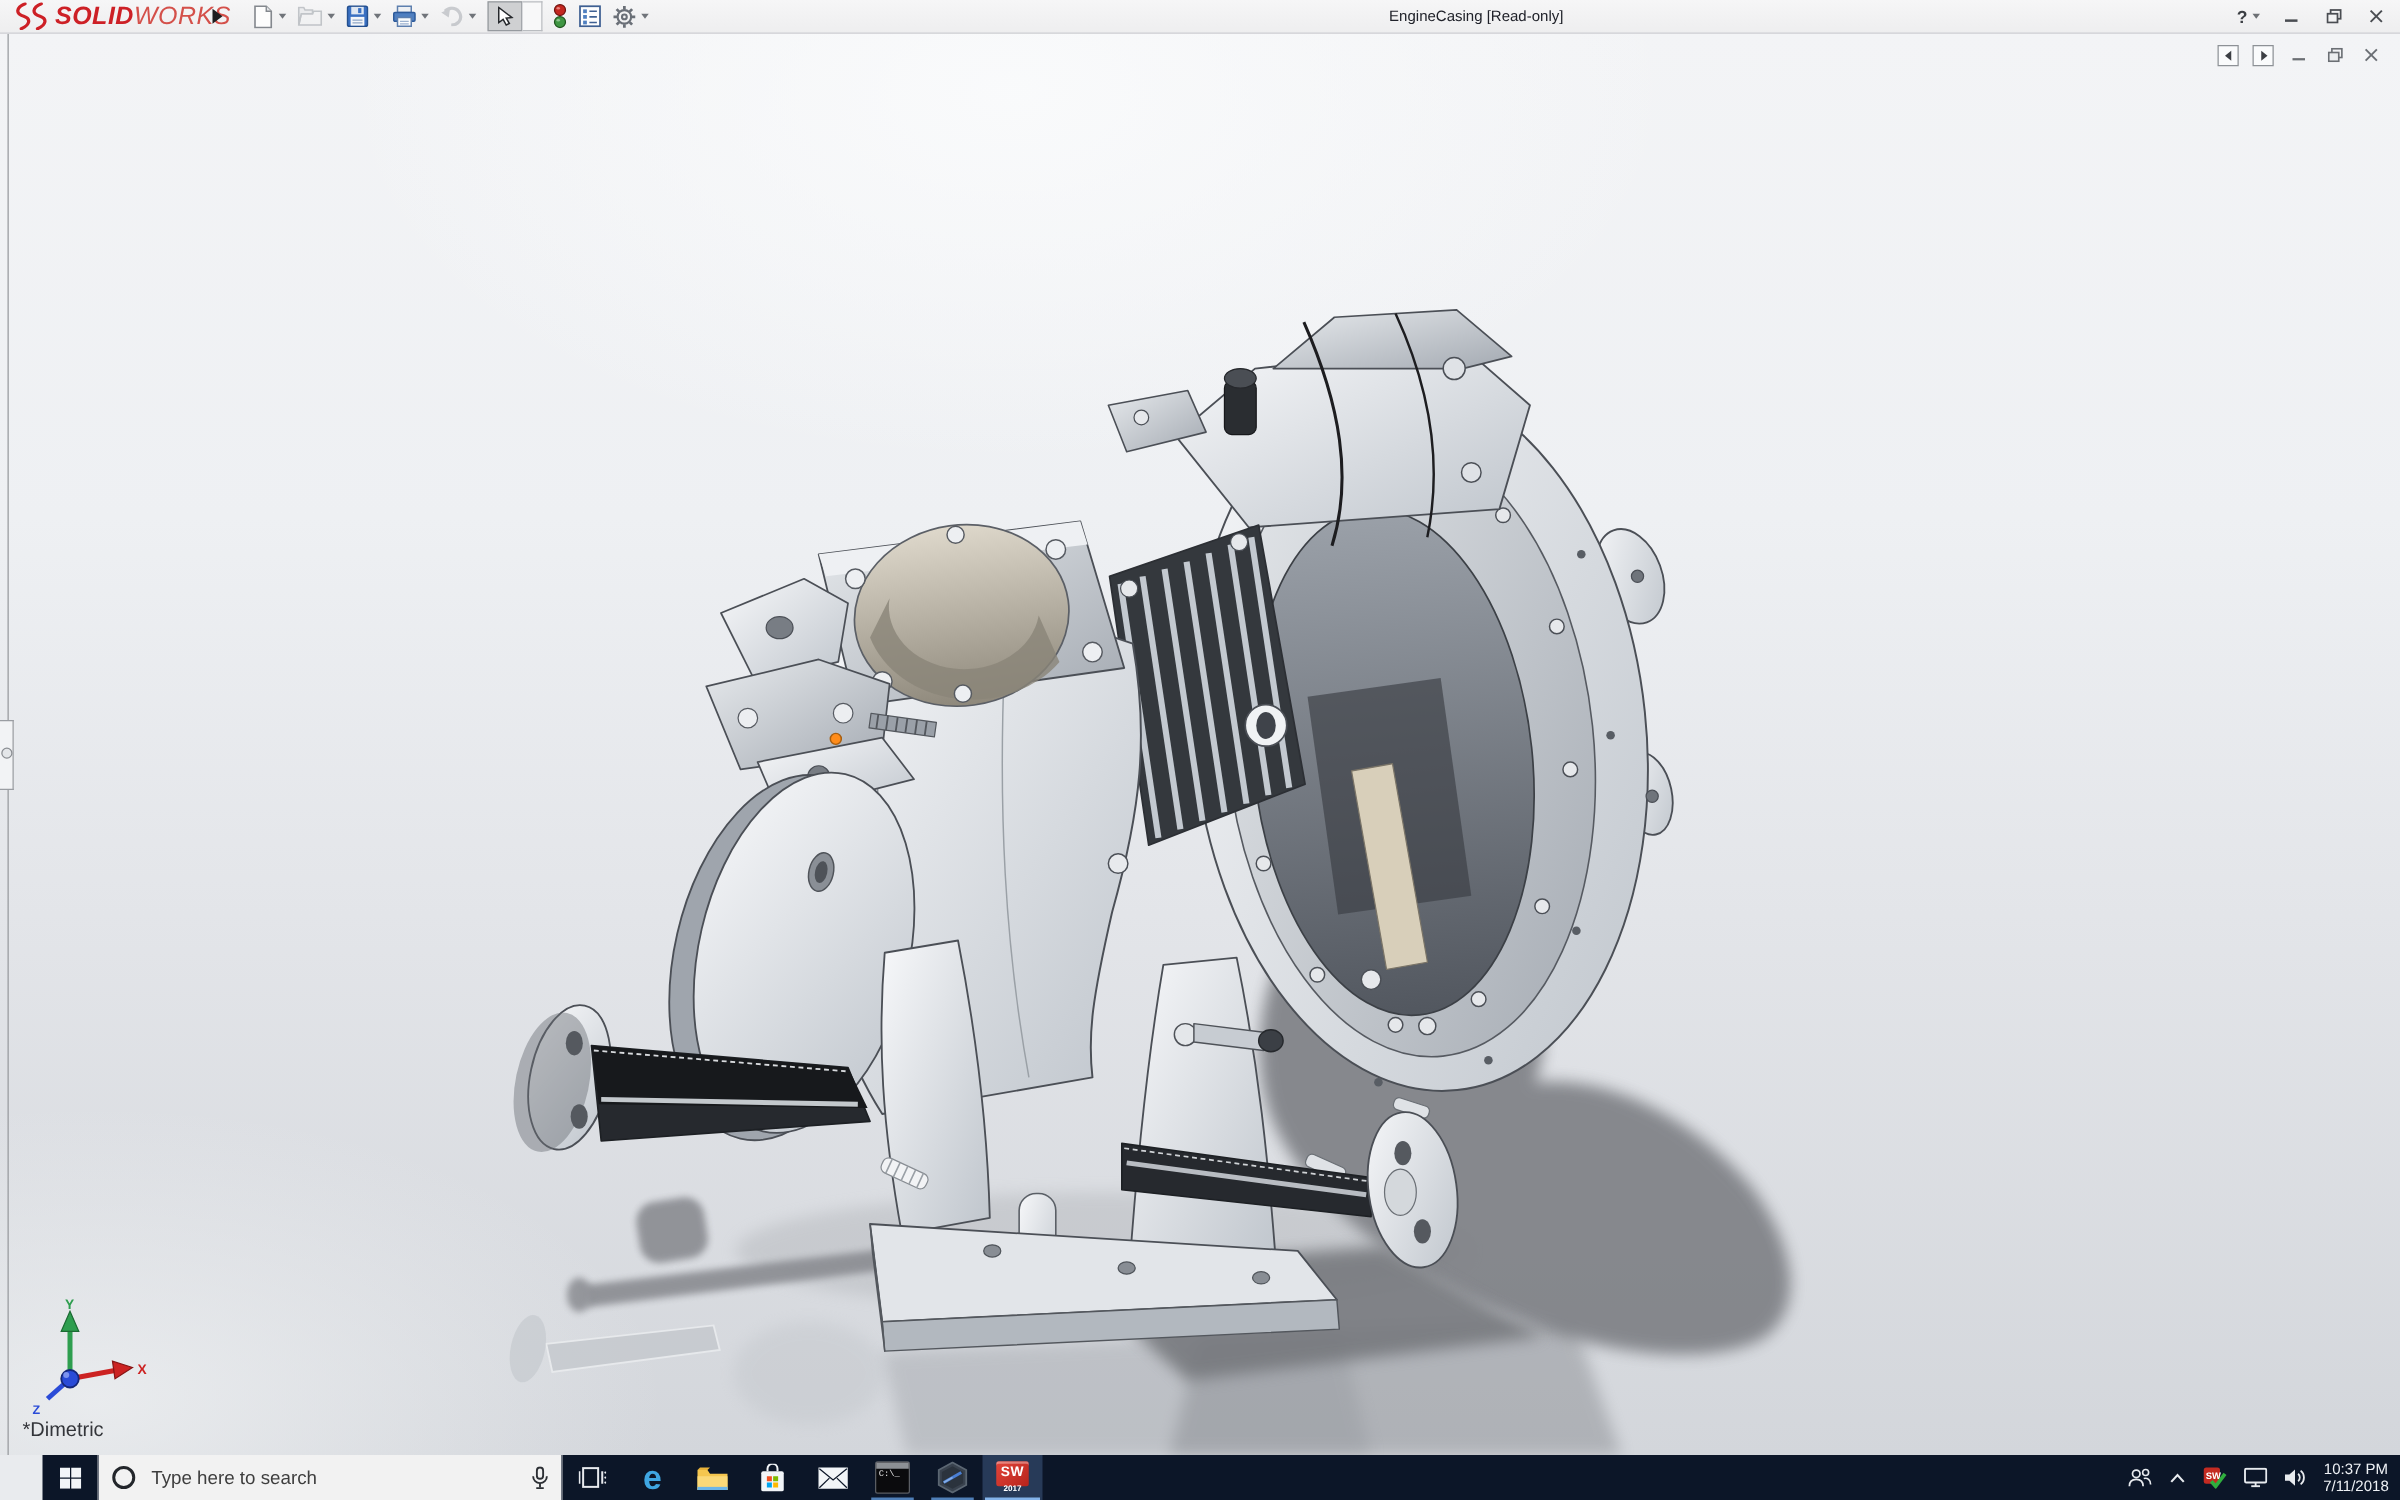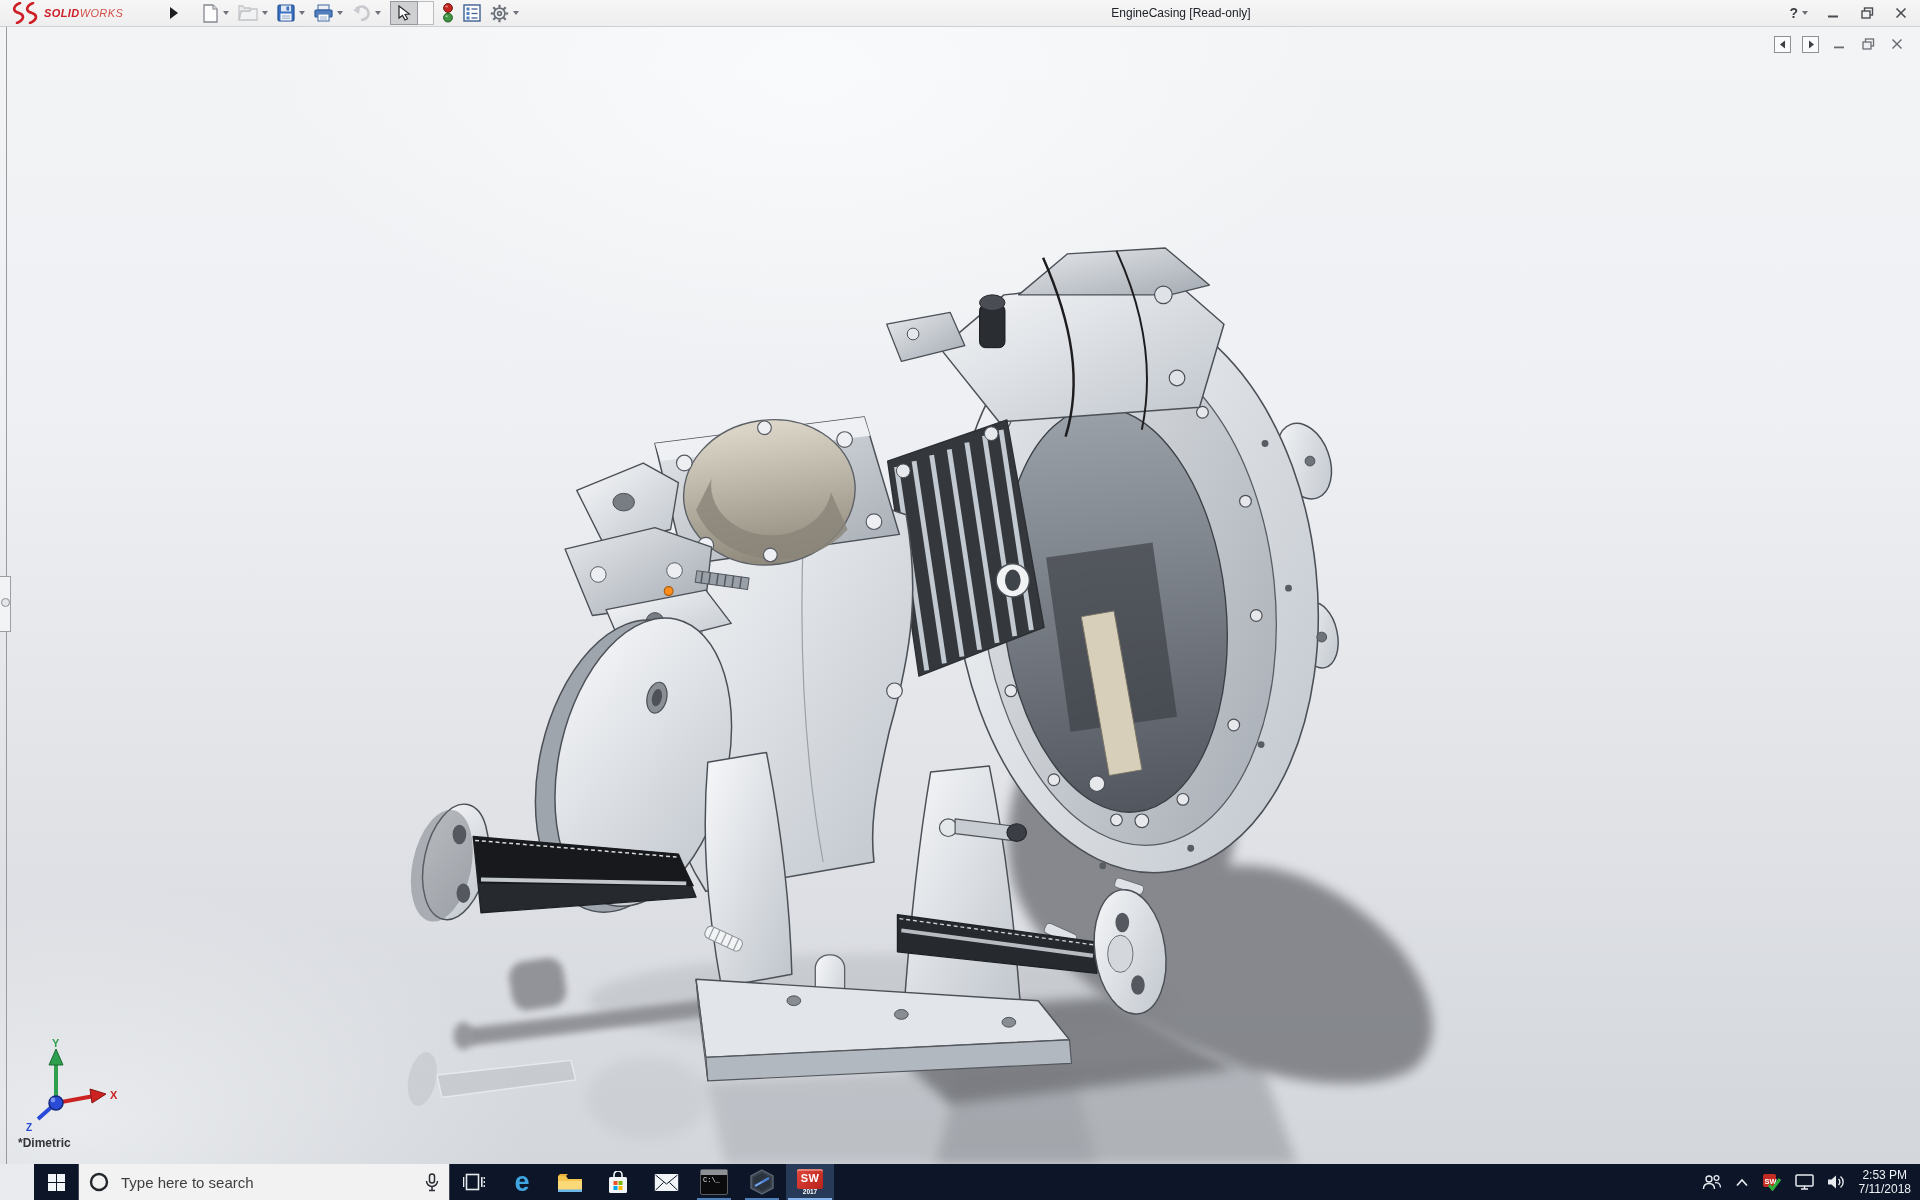--- a/index.html
+++ b/index.html
@@ -8,21 +8,21 @@
     font-family:"Liberation Sans",sans-serif;background:#e9ebee;
     -webkit-font-smoothing:antialiased;
   }
   
   .titlebar{
     position:absolute;top:0;left:0;width:1920px;height:26px;
     background:linear-gradient(#f6f6f7,#eeeeef);
     border-bottom:1px solid #cfd0d3;z-index:50;
   }
   .sw-logo{position:absolute;left:10px;top:2px;height:22px;display:flex;align-items:center;gap:4px;}
-  .sw-logo .wordmark{font-size:11px;color:#cd2026;letter-spacing:.4px;font-style:italic;}
+  .sw-logo .wordmark{font-size:20px;color:#cd2026;letter-spacing:.4px;font-style:italic;}
   .sw-logo .wordmark b{font-weight:700;}
   .sw-logo .wordmark span{font-weight:400;color:#d4504a;}
   .flyout-btn{position:absolute;left:162px;top:1px;width:24px;height:24px;display:flex;align-items:center;justify-content:center;cursor:pointer;}
   .qat{position:absolute;left:198px;top:0;height:26px;display:flex;align-items:center;}
   .tbtn{display:flex;align-items:center;padding:2px 3px;margin-right:1px;border:1px solid transparent;}
   .tbtn .caret{width:0;height:0;border-left:3.5px solid transparent;border-right:3.5px solid transparent;border-top:4px solid #70747a;margin-left:4px;}
   .tbtn.disabled svg{opacity:.55;}
   .sel-group{display:flex;align-items:center;margin:0 4px;}
   .sel-main{width:26px;height:22px;background:#cfd0d2;border:1px solid #969a9f;display:flex;align-items:center;justify-content:center;}
   .sel-caret{width:15px;height:22px;background:#f8f8f9;border:1px solid #b9bcc0;border-left:none;display:flex;align-items:center;justify-content:center;}
@@ -38,21 +38,21 @@
       radial-gradient(900px 500px at 42% 4%, rgba(250,251,252,.9) 0%, rgba(250,251,252,0) 60%),
       radial-gradient(700px 360px at 4% 96%, rgba(238,240,242,.8) 0%, rgba(238,240,242,0) 65%),
       linear-gradient(180deg,#f3f4f6 0%,#eef0f3 34%,#e3e5e9 62%,#d3d6db 100%);
   }
   .model-svg{position:absolute;left:0;top:0;}
   .panel-splitter{position:absolute;left:6px;top:0;bottom:0;width:1px;background:#97999d;}
   .panel-tab{position:absolute;left:0;top:549px;width:10px;height:54px;background:#f2f3f5;border:1px solid #9a9da2;border-left:none;}
   .panel-tab .knob{position:absolute;left:1px;top:21px;width:7px;height:7px;border:1.5px solid #8a8d92;border-radius:50%;background:#e4e6e9;}
   .doc-controls{position:absolute;top:8px;right:14px;display:flex;align-items:center;gap:11px;}
   .nav-box{width:15px;height:15px;border:1px solid #8d9196;background:#fafbfc;display:flex;align-items:center;justify-content:center;cursor:pointer;}
-  .orientation-label{position:absolute;left:18px;top:1109px;font-size:12px;font-weight:700;color:#33353a;}
+  .orientation-label{position:absolute;left:18px;top:1109px;font-size:16px;font-weight:400;color:#33353a;}
   .triad{position:absolute;left:12px;top:1010px;}
   
   .taskbar{
     position:absolute;left:0;bottom:0;width:1920px;height:36px;z-index:60;
     display:flex;align-items:stretch;
   }
   .start{width:44px;display:flex;align-items:center;justify-content:center;cursor:pointer;}
   .searchbox{width:350px;background:#f2f2f2;border:1px solid #444c5c;border-bottom:none;border-top:none;display:flex;align-items:center;padding:0 10px;gap:10px;}
   .searchbox input{flex:1;border:none;outline:none;background:transparent;font-size:15px;color:#2f2f2f;font-family:"Liberation Sans",sans-serif;}
   .searchbox input::placeholder{color:#3e3e3e;opacity:1;}
@@ -586,21 +586,21 @@
       </svg>
     </div>
     <div class="tray-ic">
       <svg width="19" height="16" viewBox="0 0 19 16">
         <polygon points="1,5.5 4.5,5.5 9,1.5 9,14.5 4.5,10.5 1,10.5" fill="#e7eaee"></polygon>
         <path d="M11.5,5 A4,4 0 0 1 11.5,11" fill="none" stroke="#e7eaee" stroke-width="1.4"></path>
         <path d="M13.5,2.5 A7,7 0 0 1 13.5,13.5" fill="none" stroke="#e7eaee" stroke-width="1.4"></path>
       </svg>
     </div>
     <div class="clock">
-      <div>2:53 PM</div>
+      <div>10:37 PM</div>
       <div>7/11/2018</div>
     </div>
     <div class="tray-ic action">
       <svg width="20" height="18" viewBox="0 0 20 18">
         <path d="M1.5,1.5 L18.5,1.5 L18.5,13 L8,13 L4,16.5 L4,13 L1.5,13 Z" fill="#e7eaee"></path>
         <line x1="4.5" y1="5" x2="15.5" y2="5" stroke="#0c1628" stroke-width="1.2"></line>
         <line x1="4.5" y1="8" x2="15.5" y2="8" stroke="#0c1628" stroke-width="1.2"></line>
       </svg>
       <span class="badge">3</span>
     </div>

